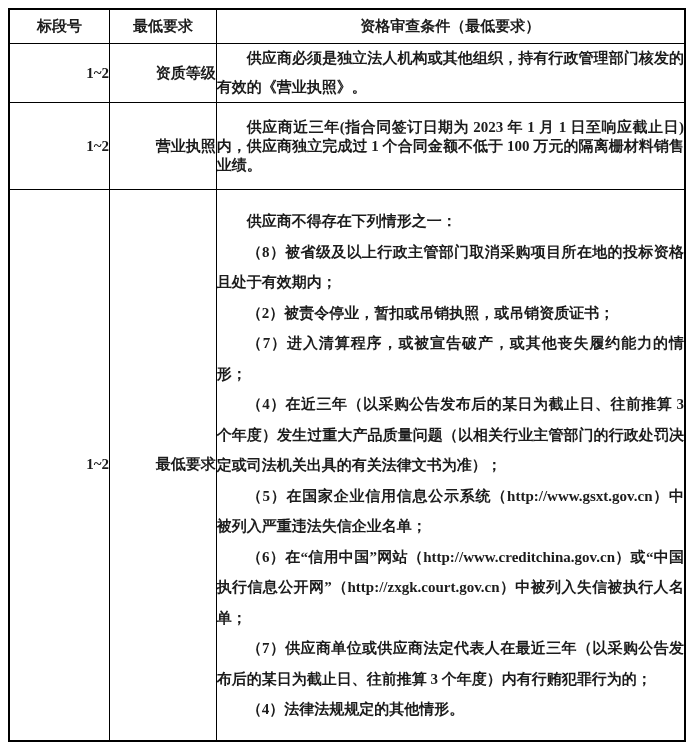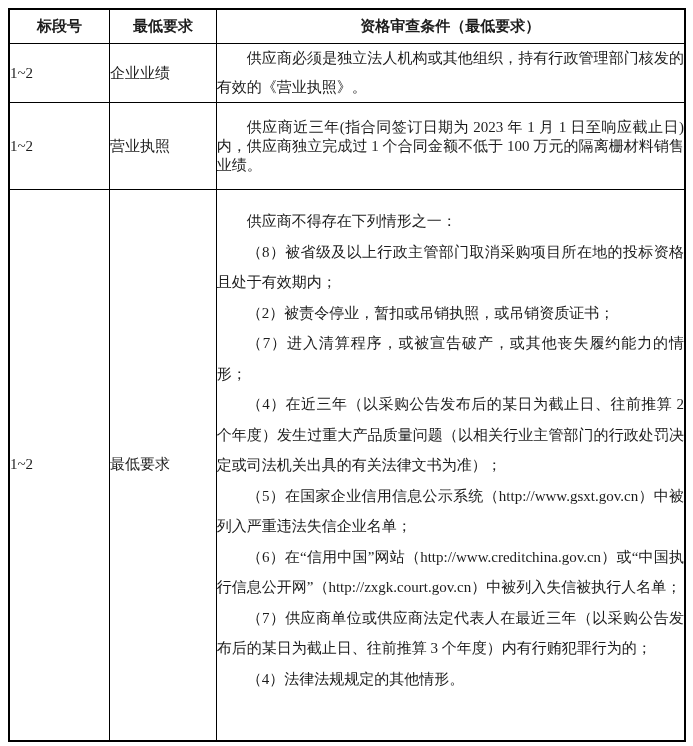--- a/index.html
+++ b/index.html
@@ -19,34 +19,34 @@
     height: 733px;
     border-collapse: collapse;
     table-layout: fixed;
     background: #ffffff;
     border: 2px solid #000000;
   }
   .doc-table th, .doc-table td {
     border: 1px solid #000000;
     padding: 0;
     font-size: 15px;
-    font-weight: normal;
+    font-weight: bold;
     vertical-align: middle;
     overflow: hidden;
   }
   .doc-table thead th {
     font-weight: bold;
     text-align: center;
     height: 33px;
   }
   .col-section { width: 100px; }
   .col-item    { width: 106px; }
   .col-req     { width: 466px; }
   .cell-center {
-    text-align: left;
+    text-align: right;
     margin-left: 44px;
   }
   .cell-req {
     text-align: justify;
     padding: 2px 7px 2px 7px;
   }
   .row-qual .cell-req  { line-height: 29px; }
   .row-perf .cell-req  { line-height: 19px; }
   .row-cred { height: 551px; }
   .row-qual { height: 56px; }
@@ -73,41 +73,41 @@
   <thead>
     <tr>
       <th>标段号</th>
       <th>最低要求</th>
       <th>资格审查条件（最低要求）</th>
     </tr>
   </thead>
   <tbody>
     <tr class="row-qual">
       <td class="cell-center">1~2</td>
-      <td class="cell-center">企业业绩</td>
+      <td class="cell-center">资质等级</td>
       <td class="cell-req">
         <p>供应商必须是独立法人机构或其他组织，持有行政管理部门核发的有效的《营业执照》。</p>
       </td>
     </tr>
     <tr class="row-perf">
       <td class="cell-center">1~2</td>
       <td class="cell-center">营业执照</td>
       <td class="cell-req">
         <p>供应商近三年(指合同签订日期为  2023 年 1 月  1 日至响应截止日) 内，供应商独立完成过 1 个合同金额不低于 100 万元的隔离栅材料销售业绩。</p>
       </td>
     </tr>
     <tr class="row-cred">
       <td class="cell-center">1~2</td>
       <td class="cell-center">最低要求</td>
       <td class="cell-req">
         <p>供应商不得存在下列情形之一：</p>
         <p>（8）被省级及以上行政主管部门取消采购项目所在地的投标资格且处于有效期内；</p>
         <p>（2）被责令停业，暂扣或吊销执照，或吊销资质证书；</p>
         <p>（7）进入清算程序，或被宣告破产，或其他丧失履约能力的情形；</p>
-        <p>（4）在近三年（以采购公告发布后的某日为截止日、往前推算 2 个年度）发生过重大产品质量问题（以相关行业主管部门的行政处罚决定或司法机关出具的有关法律文书为准）；</p>
+        <p>（4）在近三年（以采购公告发布后的某日为截止日、往前推算 3 个年度）发生过重大产品质量问题（以相关行业主管部门的行政处罚决定或司法机关出具的有关法律文书为准）；</p>
         <p>（5）在国家企业信用信息公示系统（http://www.gsxt.gov.cn）中被列入严重违法失信企业名单；</p>
         <p>（6）在“信用中国”网站（http://www.creditchina.gov.cn）或“中国执行信息公开网”（http://zxgk.court.gov.cn）中被列入失信被执行人名单；</p>
         <p>（7）供应商单位或供应商法定代表人在最近三年（以采购公告发布后的某日为截止日、往前推算 3 个年度）内有行贿犯罪行为的；</p>
         <p>（4）法律法规规定的其他情形。</p>
       </td>
     </tr>
   </tbody>
 </table>
 
 </body></html>

